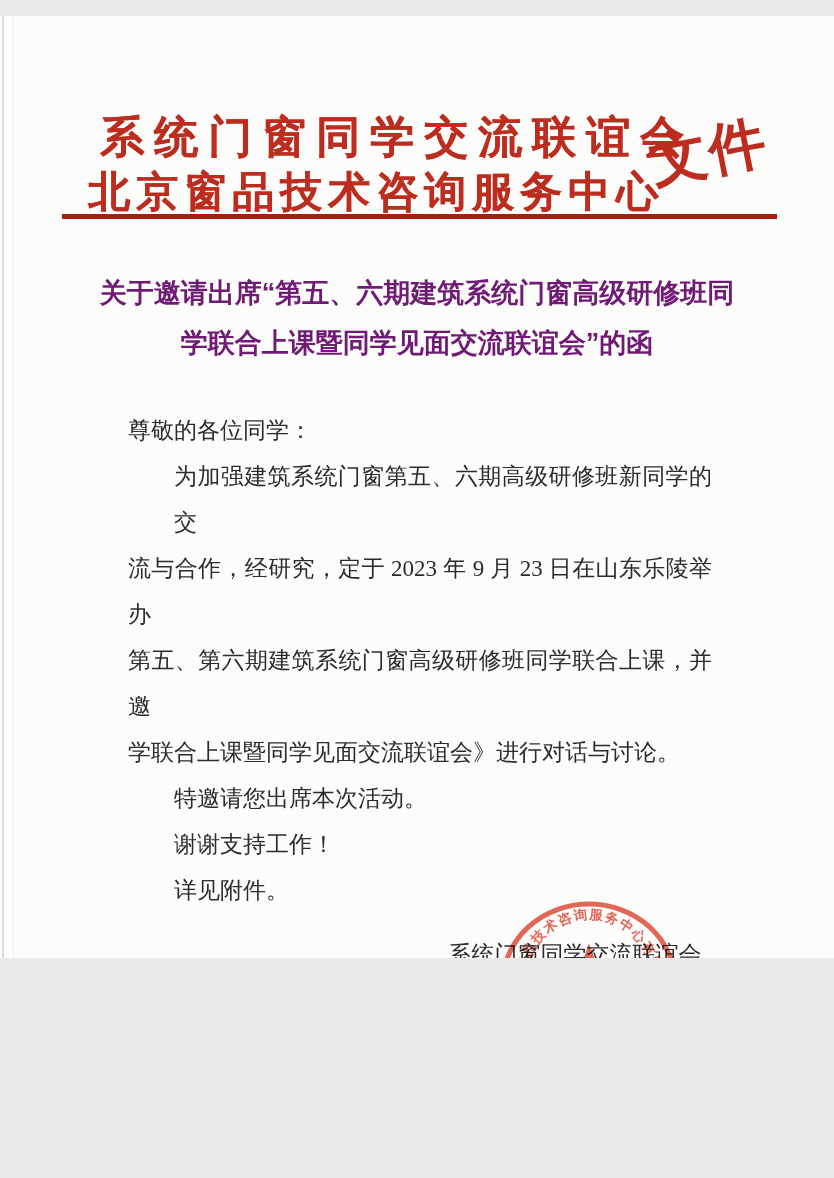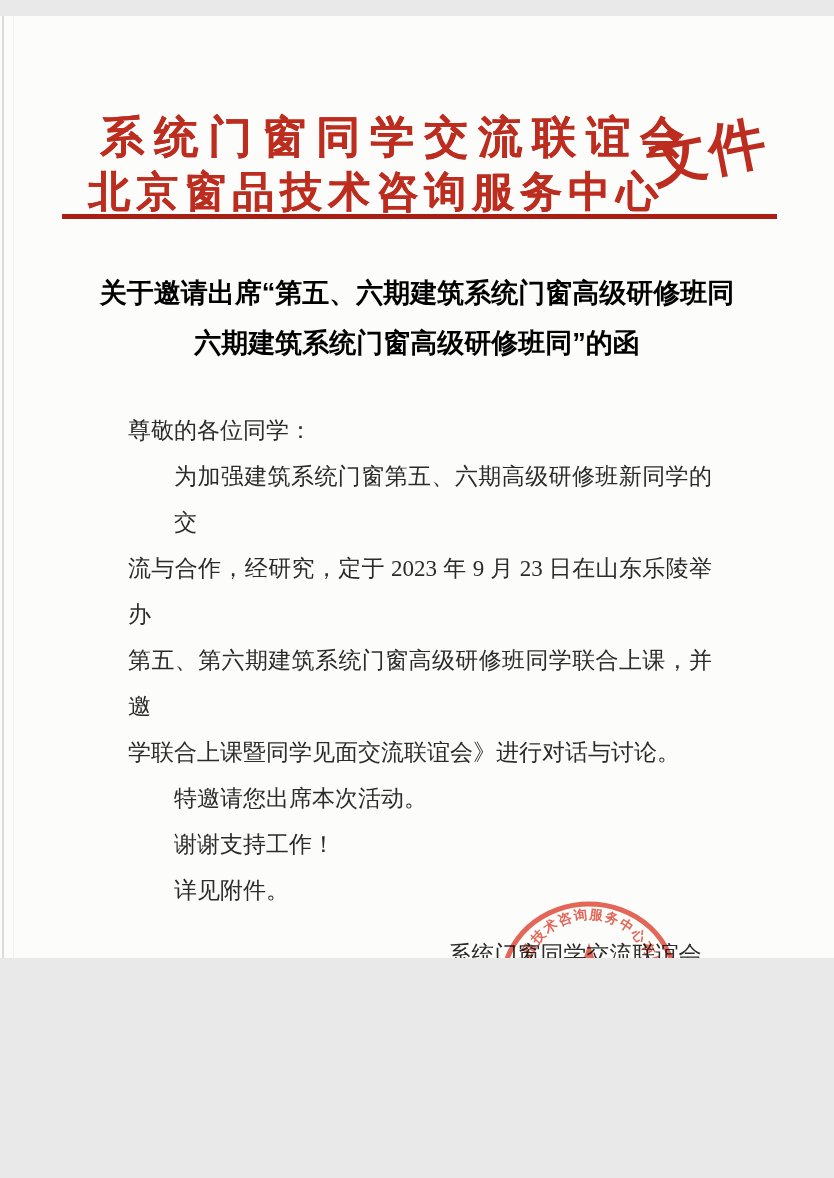--- a/index.html
+++ b/index.html
@@ -44,21 +44,21 @@
     font-family: "Liberation Sans", "DejaVu Sans", sans-serif;
   }
   .red-rule {
     position: absolute; left: 62px; top: 198px;
     width: 715px; height: 5px; background: #a81e12;
   }
 
   
   .doc-title {
     position: absolute; left: 60px; top: 252px; width: 714px;
-    text-align: center; color: #000000;
+    text-align: center; color: #701a75;
     font-family: "Liberation Sans", "DejaVu Sans", sans-serif;
     font-weight: bold; font-size: 27px; line-height: 50px;
   }
 
   
   .doc-body {
     position: absolute; left: 128px; top: 392px; width: 584px;
     font-size: 23px; line-height: 46px; color: #2b2b2b;
     font-family: "Liberation Serif", "DejaVu Serif", serif;
   }
@@ -102,21 +102,21 @@
   <div class="scan-edge-1"></div>
   <div class="scan-edge-2"></div>
 
   <div class="letterhead-line1">系统门窗同学交流联谊会</div>
   <div class="letterhead-line2">北京窗品技术咨询服务中心</div>
   <div class="doc-marker">文件</div>
   <div class="red-rule"></div>
 
   <div class="doc-title">
     <div>关于邀请出席“第五、六期建筑系统门窗高级研修班同</div>
-    <div>六期建筑系统门窗高级研修班同”的函</div>
+    <div>学联合上课暨同学见面交流联谊会”的函</div>
   </div>
 
   <div class="doc-body">
     <div class="body-line">尊敬的各位同学：</div>
     <div class="body-line fill indent">为加强建筑系统门窗第五、六期高级研修班新同学的交</div>
     <div class="body-line fill">流与合作，经研究，定于 2023 年 9 月 23 日在山东乐陵举办</div>
     <div class="body-line fill">第五、第六期建筑系统门窗高级研修班同学联合上课，并邀</div>
     <div class="body-line">学联合上课暨同学见面交流联谊会》进行对话与讨论。</div>
     <div class="body-line indent">特邀请您出席本次活动。</div>
     <div class="body-line indent">谢谢支持工作！</div>

